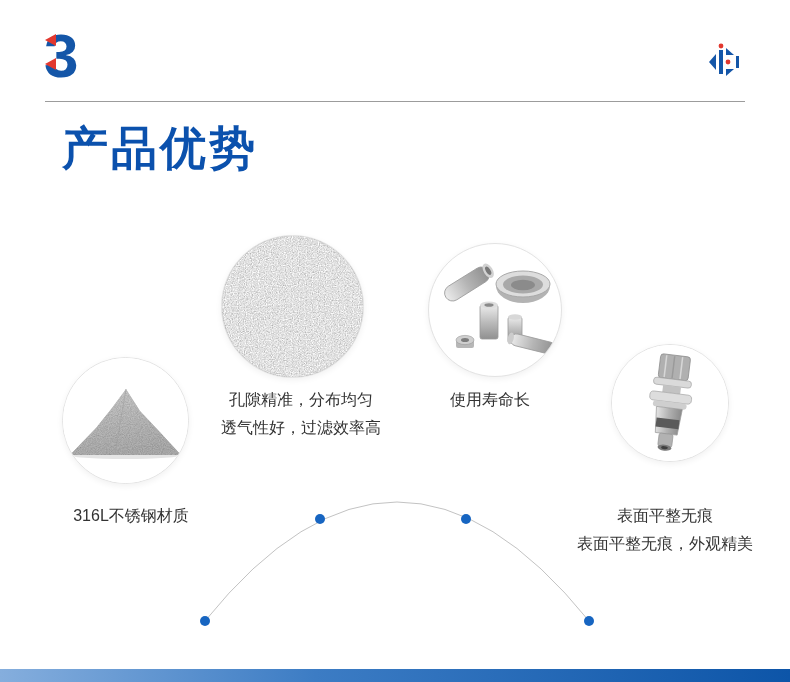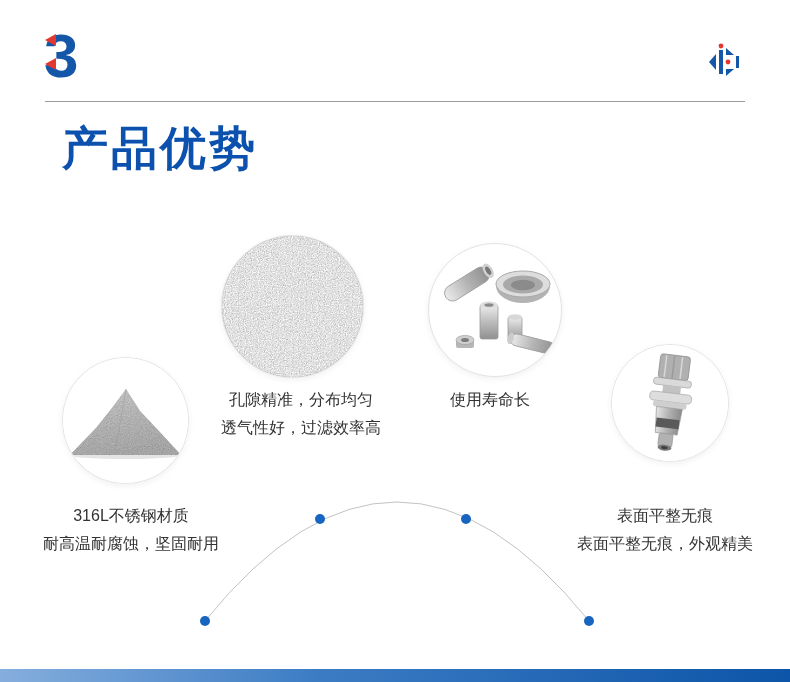--- a/index.html
+++ b/index.html
@@ -231,21 +231,20 @@
     <div class="t-line">孔隙精准，分布均匀</div>
     <div class="t-line">透气性好，过滤效率高</div>
   </div>
 
   <div class="feature-text ft-structure">
     <div class="t-line">使用寿命长</div>
   </div>
 
   <div class="feature-text ft-powder">
     <div class="t-line">316L不锈钢材质</div>
-    <div class="t-line">耐高温耐腐蚀，坚固耐用</div>
   </div>
 
   <div class="feature-text ft-sintered">
     <div class="t-line">表面平整无痕</div>
     <div class="t-line">表面平整无痕，外观精美</div>
   </div>
 
   <svg class="arc-svg" viewBox="0 0 790 682">
     <path d="M 205 621 Q 397 383 589 621" fill="none" stroke="#c3c3c3" stroke-width="1"></path>
     <circle cx="205" cy="621" r="5" fill="#1765C1"></circle>

